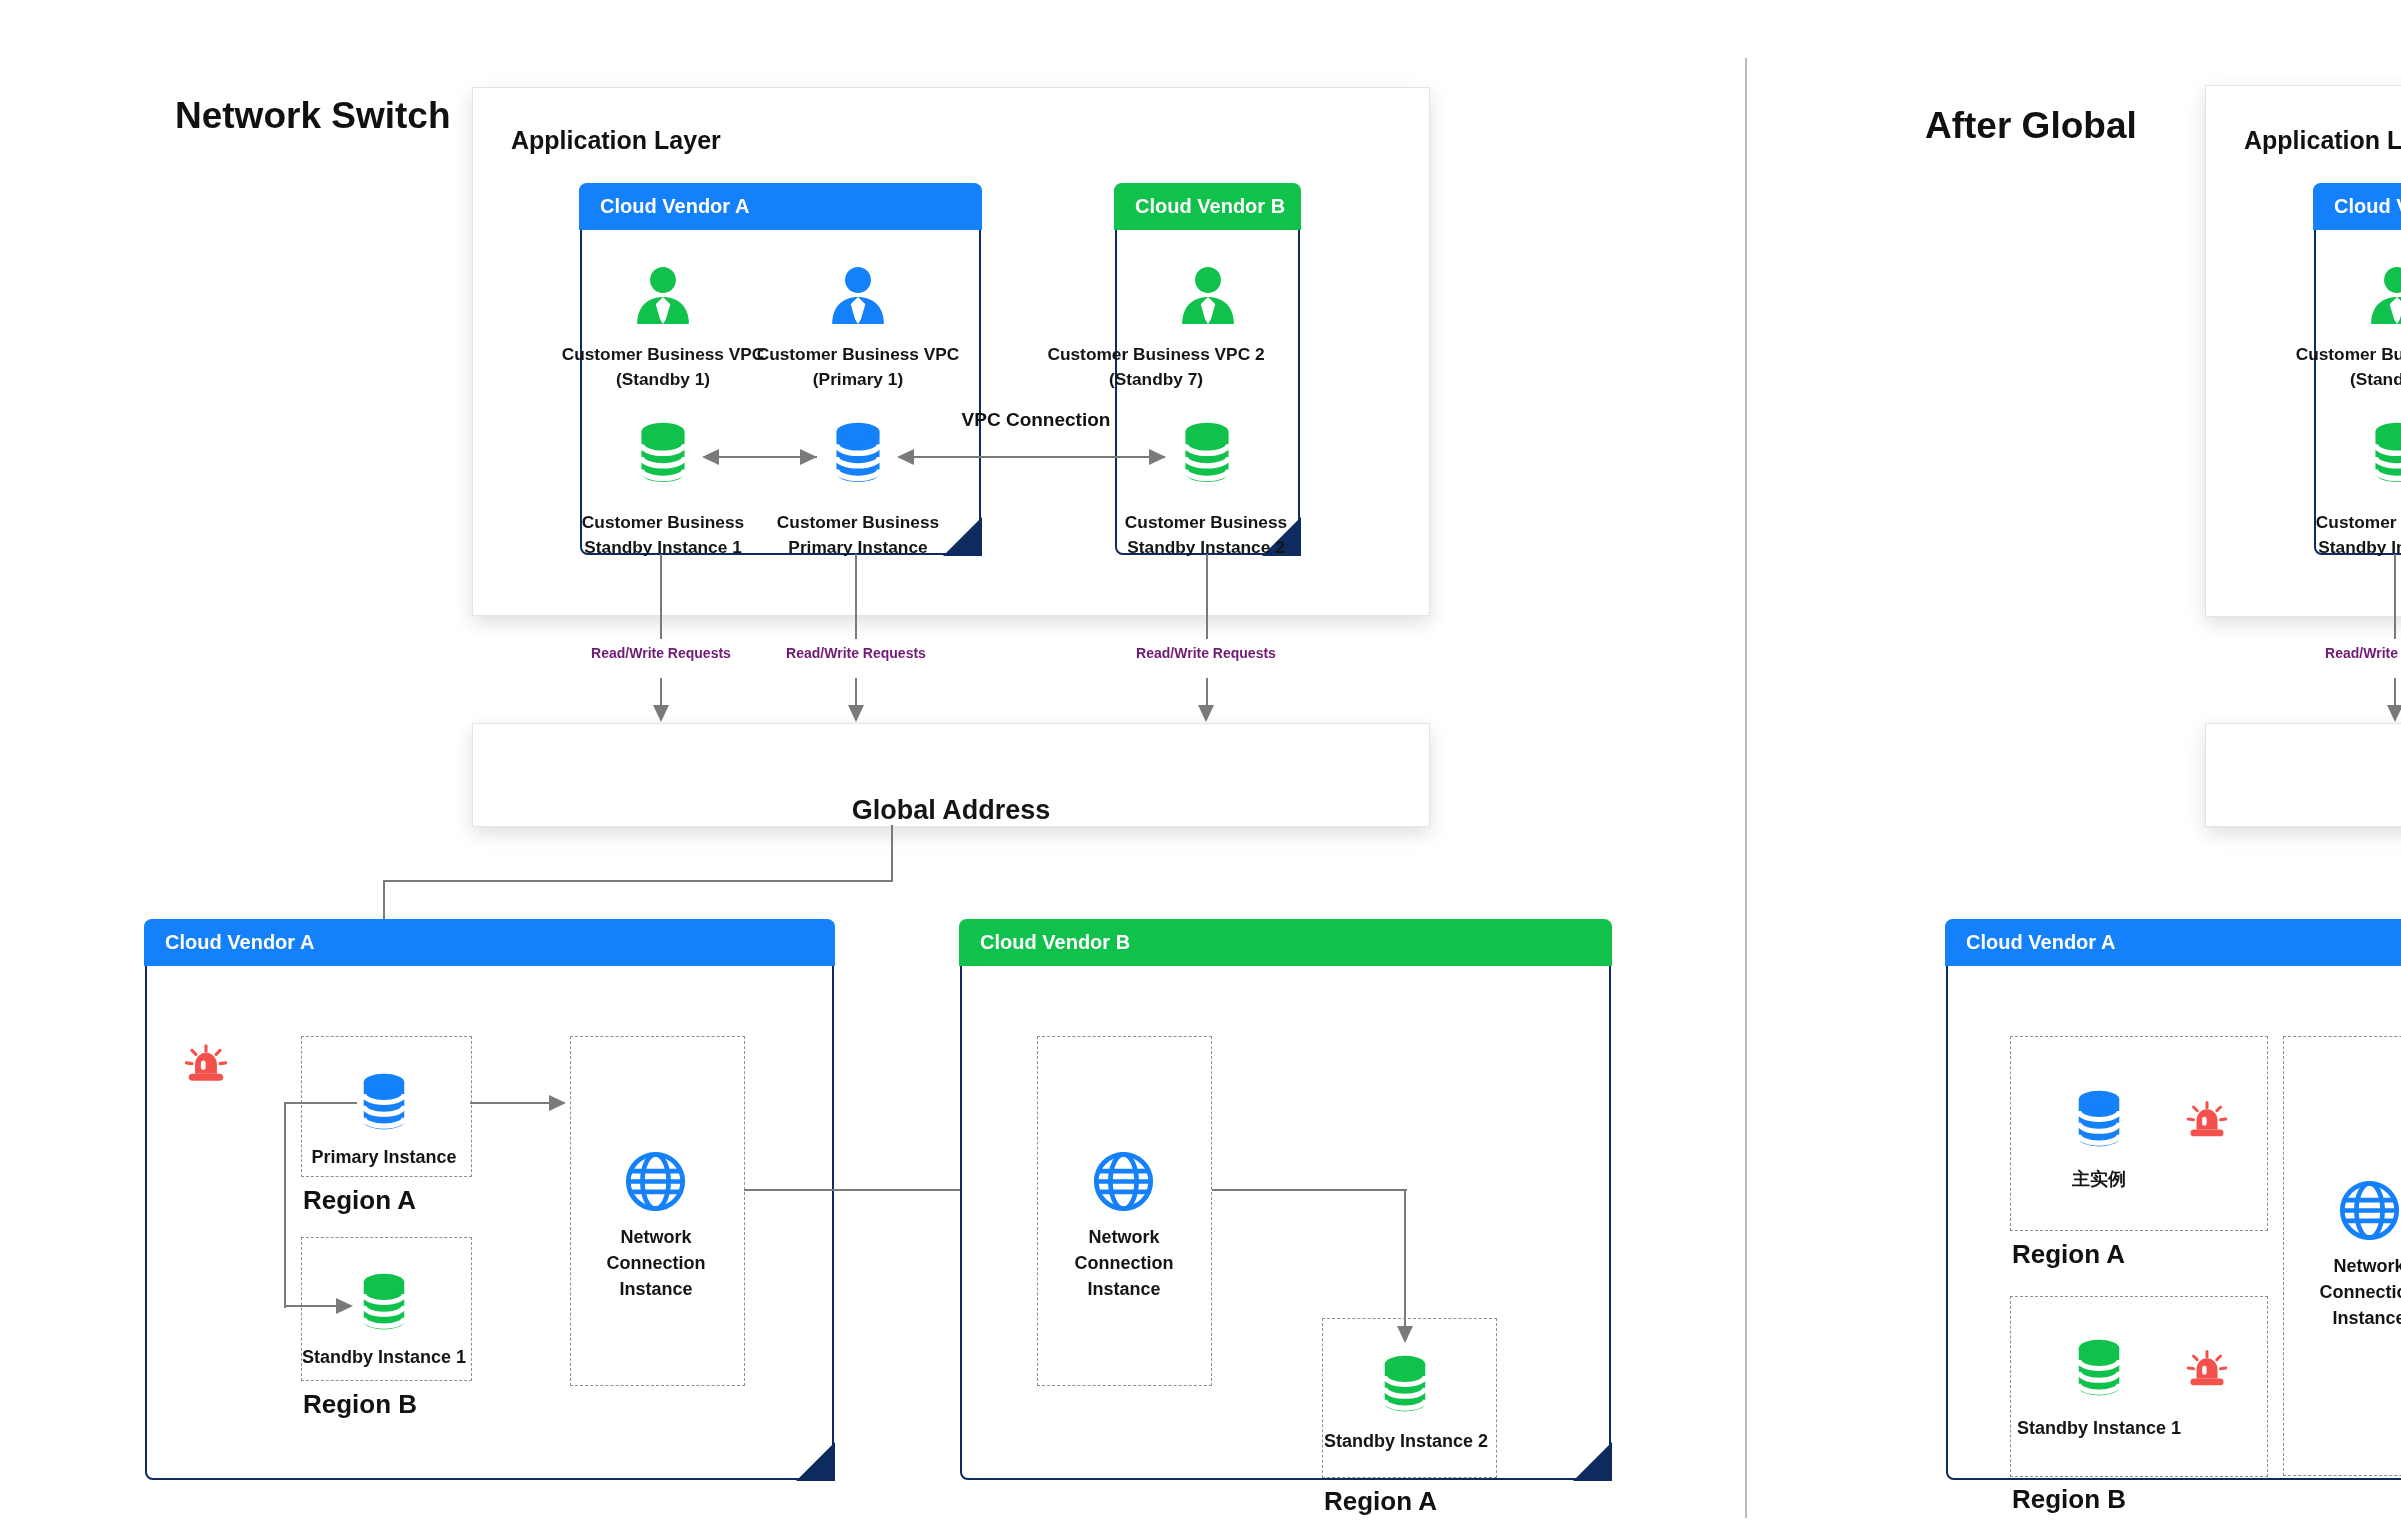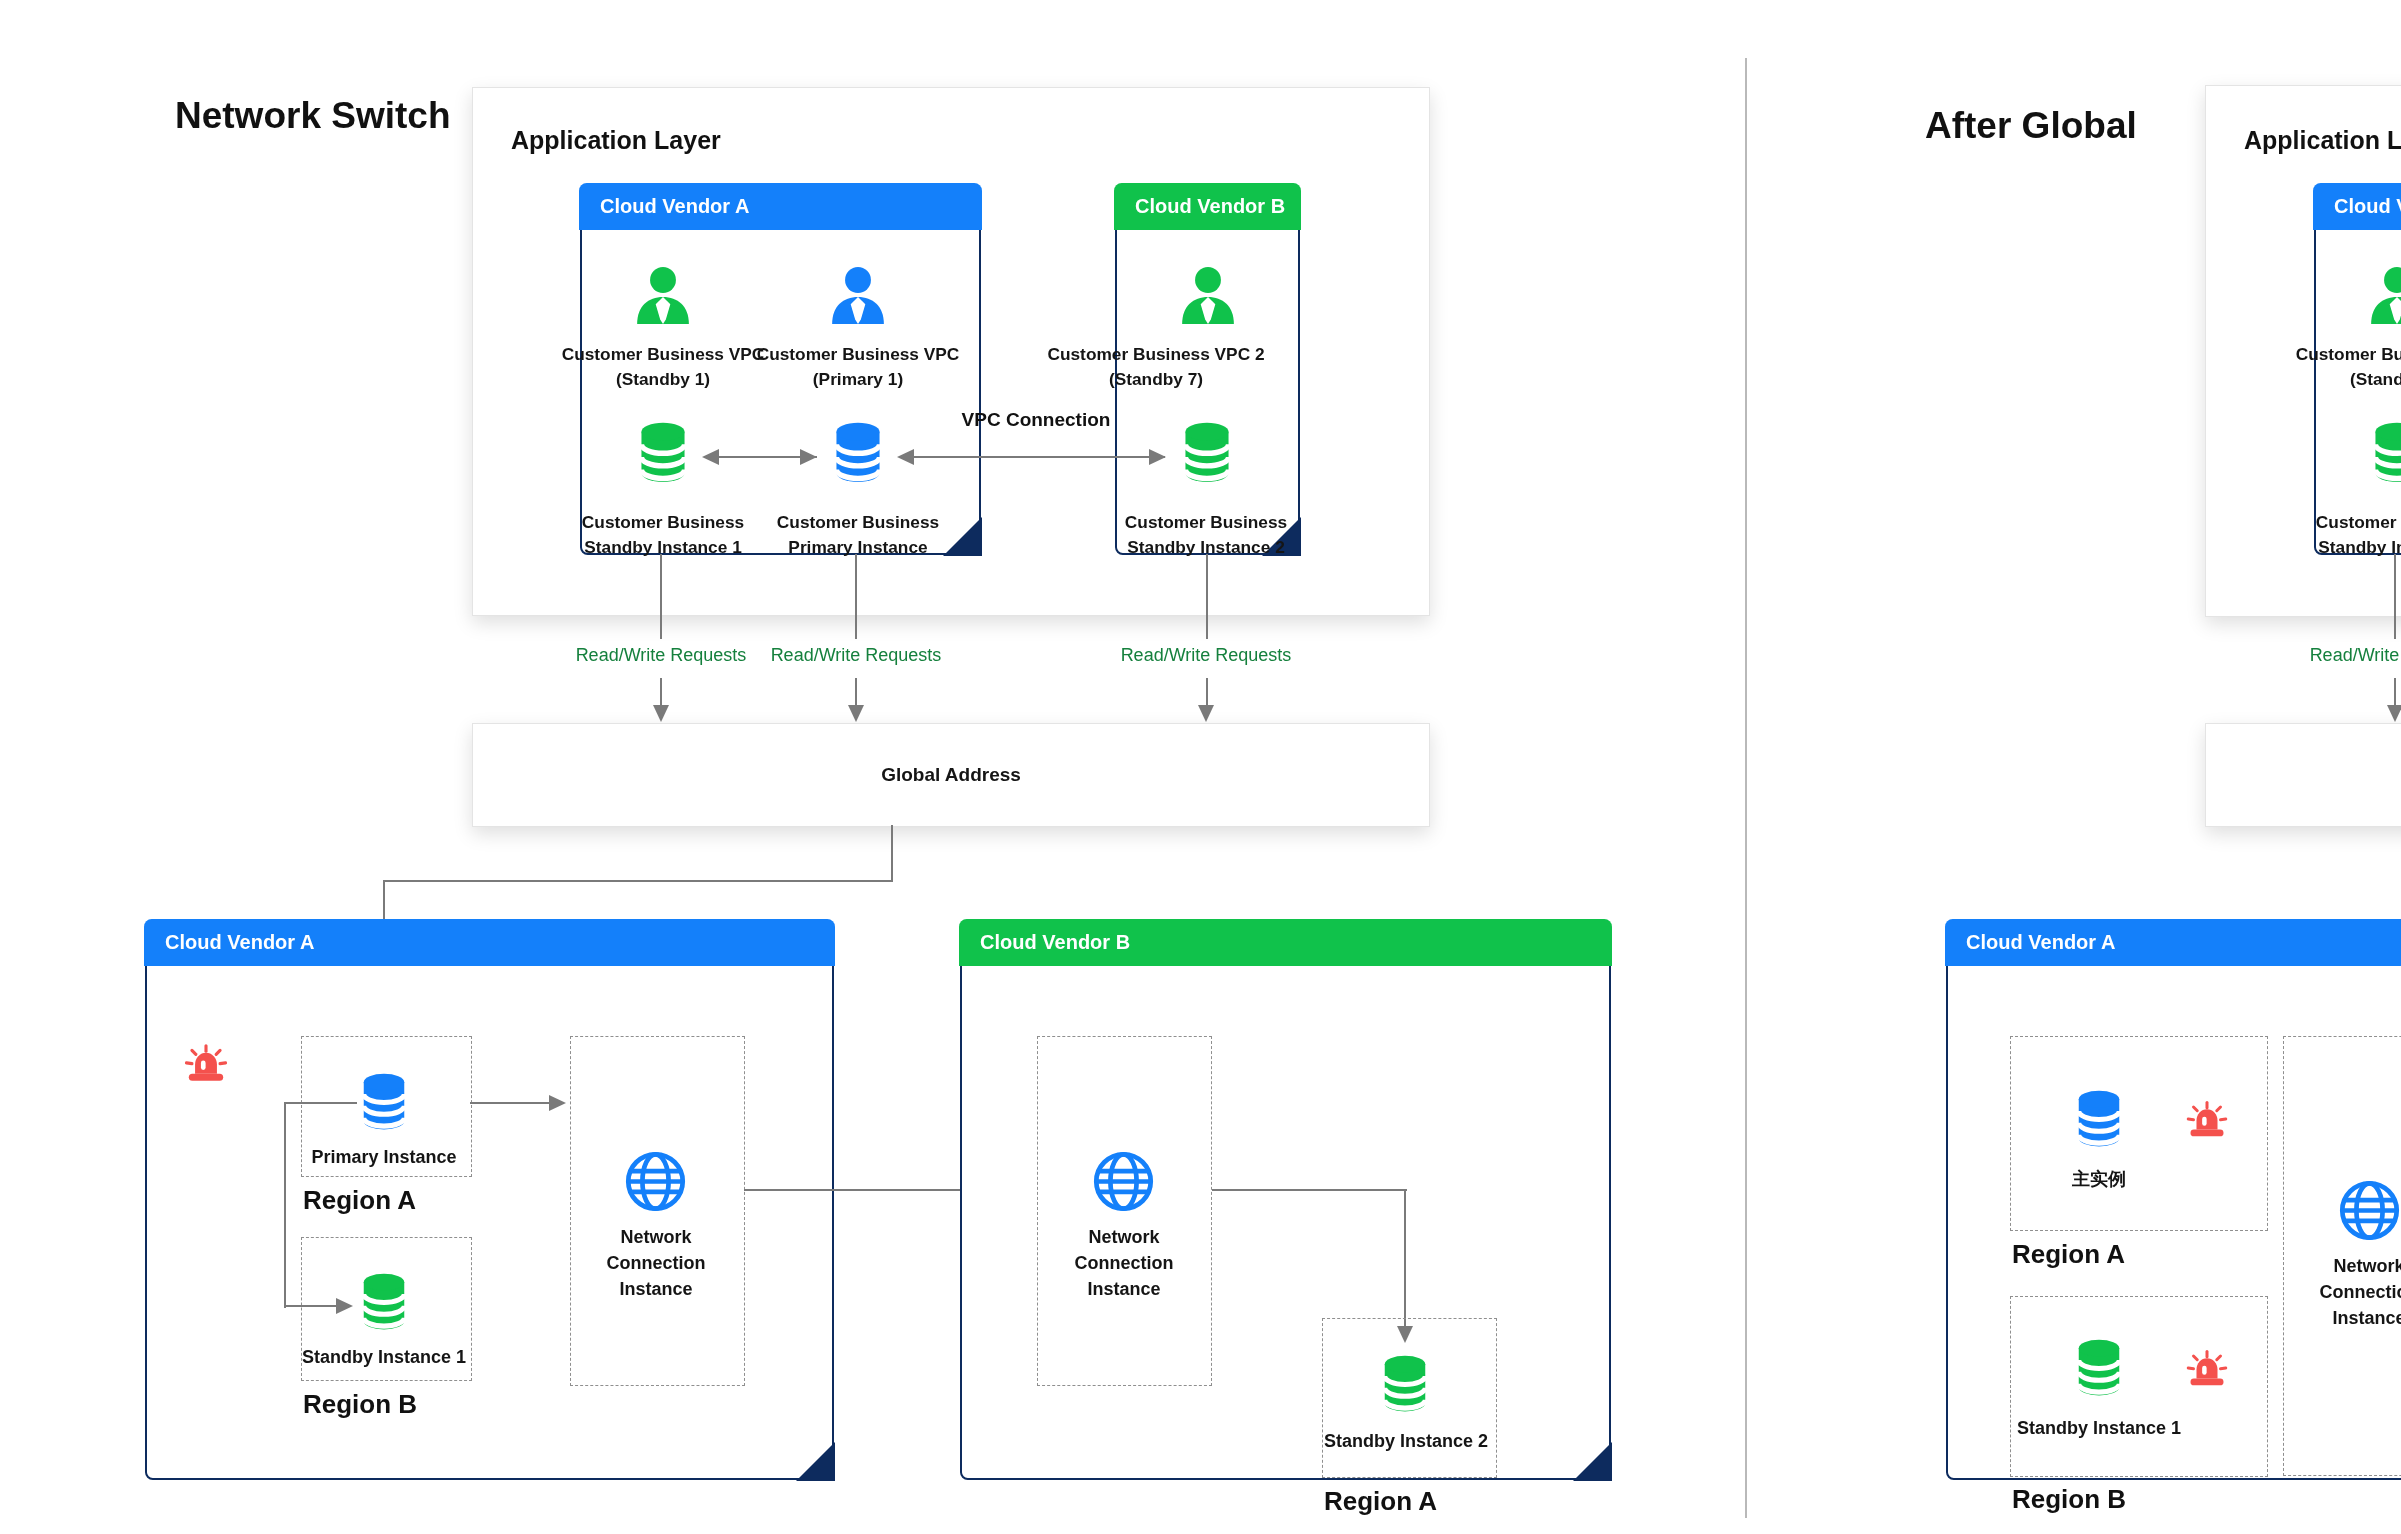--- a/index.html
+++ b/index.html
@@ -4,39 +4,39 @@
 <style>
   html,body{margin:0;padding:0;background:#ffffff;}
   #canvas{position:relative;width:3546px;height:1534px;background:#ffffff;
           font-family:"Liberation Sans",sans-serif;color:#151515;overflow:hidden;}
   
   .sec-title{position:absolute;font-size:37px;font-weight:700;color:#111;white-space:nowrap;}
   
   .sheet{position:absolute;background:#fff;border:1.4px solid #e4e4e4;
          box-shadow:0 6.7px 18px rgba(0,0,0,.13);}
   .sheet-title{position:absolute;font-size:25px;font-weight:600;color:#111;white-space:nowrap;}
-  .ga-box{display:flex;align-items:center;justify-content:center;font-size:19px;font-weight:600;}
+  .ga-box{display:flex;align-items:flex-end;justify-content:center;font-size:27px;font-weight:600;}
   
   .note{position:absolute;background:#fff;border:2.9px solid #0d2b5e;border-radius:7.7px;}
   .note-h{position:absolute;left:-2.9px;top:-2.9px;right:-2.9px;height:47px;border-radius:7.7px 7.7px 0 0;
           display:flex;align-items:center;padding-left:21px;box-sizing:border-box;
           color:#fff;font-size:20px;font-weight:700;white-space:nowrap;}
   .hdr-blue{background:#1480fa;}
   .hdr-green{background:#10c24b;}
   .fold{position:absolute;right:-2.9px;bottom:-2.9px;width:0;height:0;
         border-bottom:39px solid #0d2b5e;border-left:39px solid transparent;}
   
   .dash{position:absolute;border:1.9px dashed #8f8f8f;}
   
   .lblc{position:absolute;transform:translateX(-50%);text-align:center;
         font-size:17.3px;line-height:1.45;font-weight:600;color:#151515;white-space:nowrap;}
   .lbl-sm{font-size:18px;}
   .region-lbl{position:absolute;font-size:26px;font-weight:700;color:#111;white-space:nowrap;}
-  .rw-lbl{position:absolute;transform:translateX(-50%);font-size:18px;font-weight:400;
-          color:#15803d;white-space:nowrap;}
+  .rw-lbl{position:absolute;transform:translateX(-50%);font-size:14px;font-weight:700;
+          color:#701a75;white-space:nowrap;}
   .vpc-lbl{position:absolute;transform:translateX(-50%);font-size:19px;font-weight:600;
            color:#111;white-space:nowrap;}
   
   .hl{position:absolute;height:2.4px;background:#7a7a7a;}
   .vl{position:absolute;width:2.4px;background:#7a7a7a;}
   .ad{position:absolute;width:0;height:0;border-left:8.2px solid transparent;
       border-right:8.2px solid transparent;border-top:17.3px solid #7a7a7a;}
   .ar{position:absolute;width:0;height:0;border-top:8.2px solid transparent;
       border-bottom:8.2px solid transparent;border-left:17.3px solid #7a7a7a;}
   .al{position:absolute;width:0;height:0;border-top:8.2px solid transparent;

